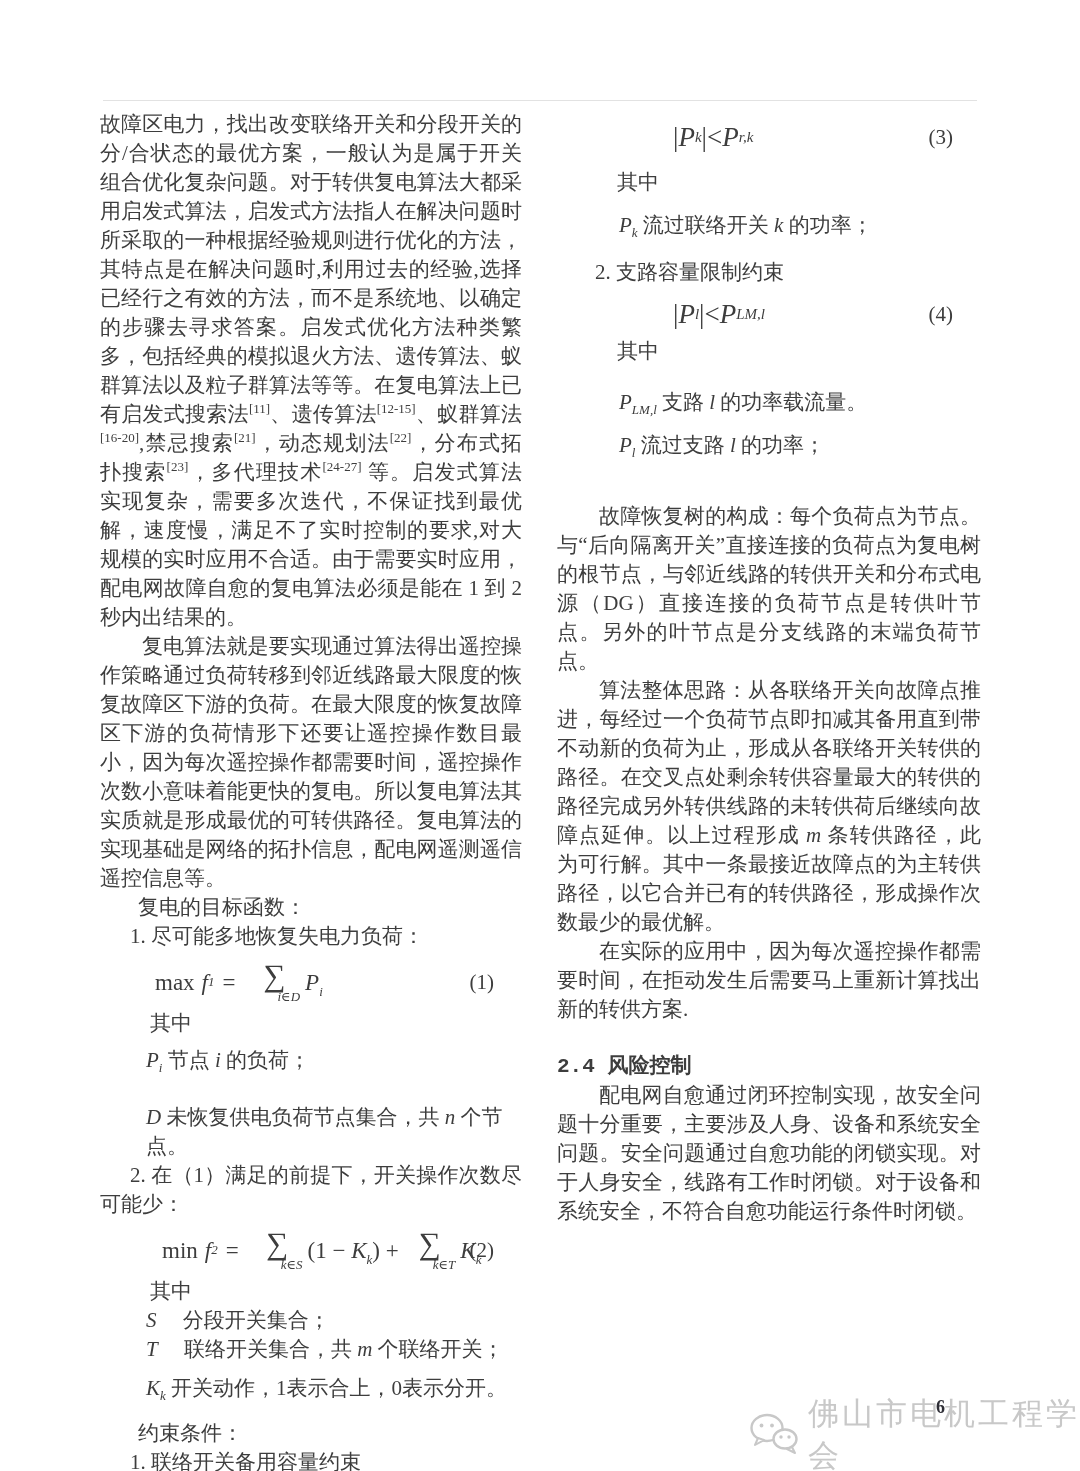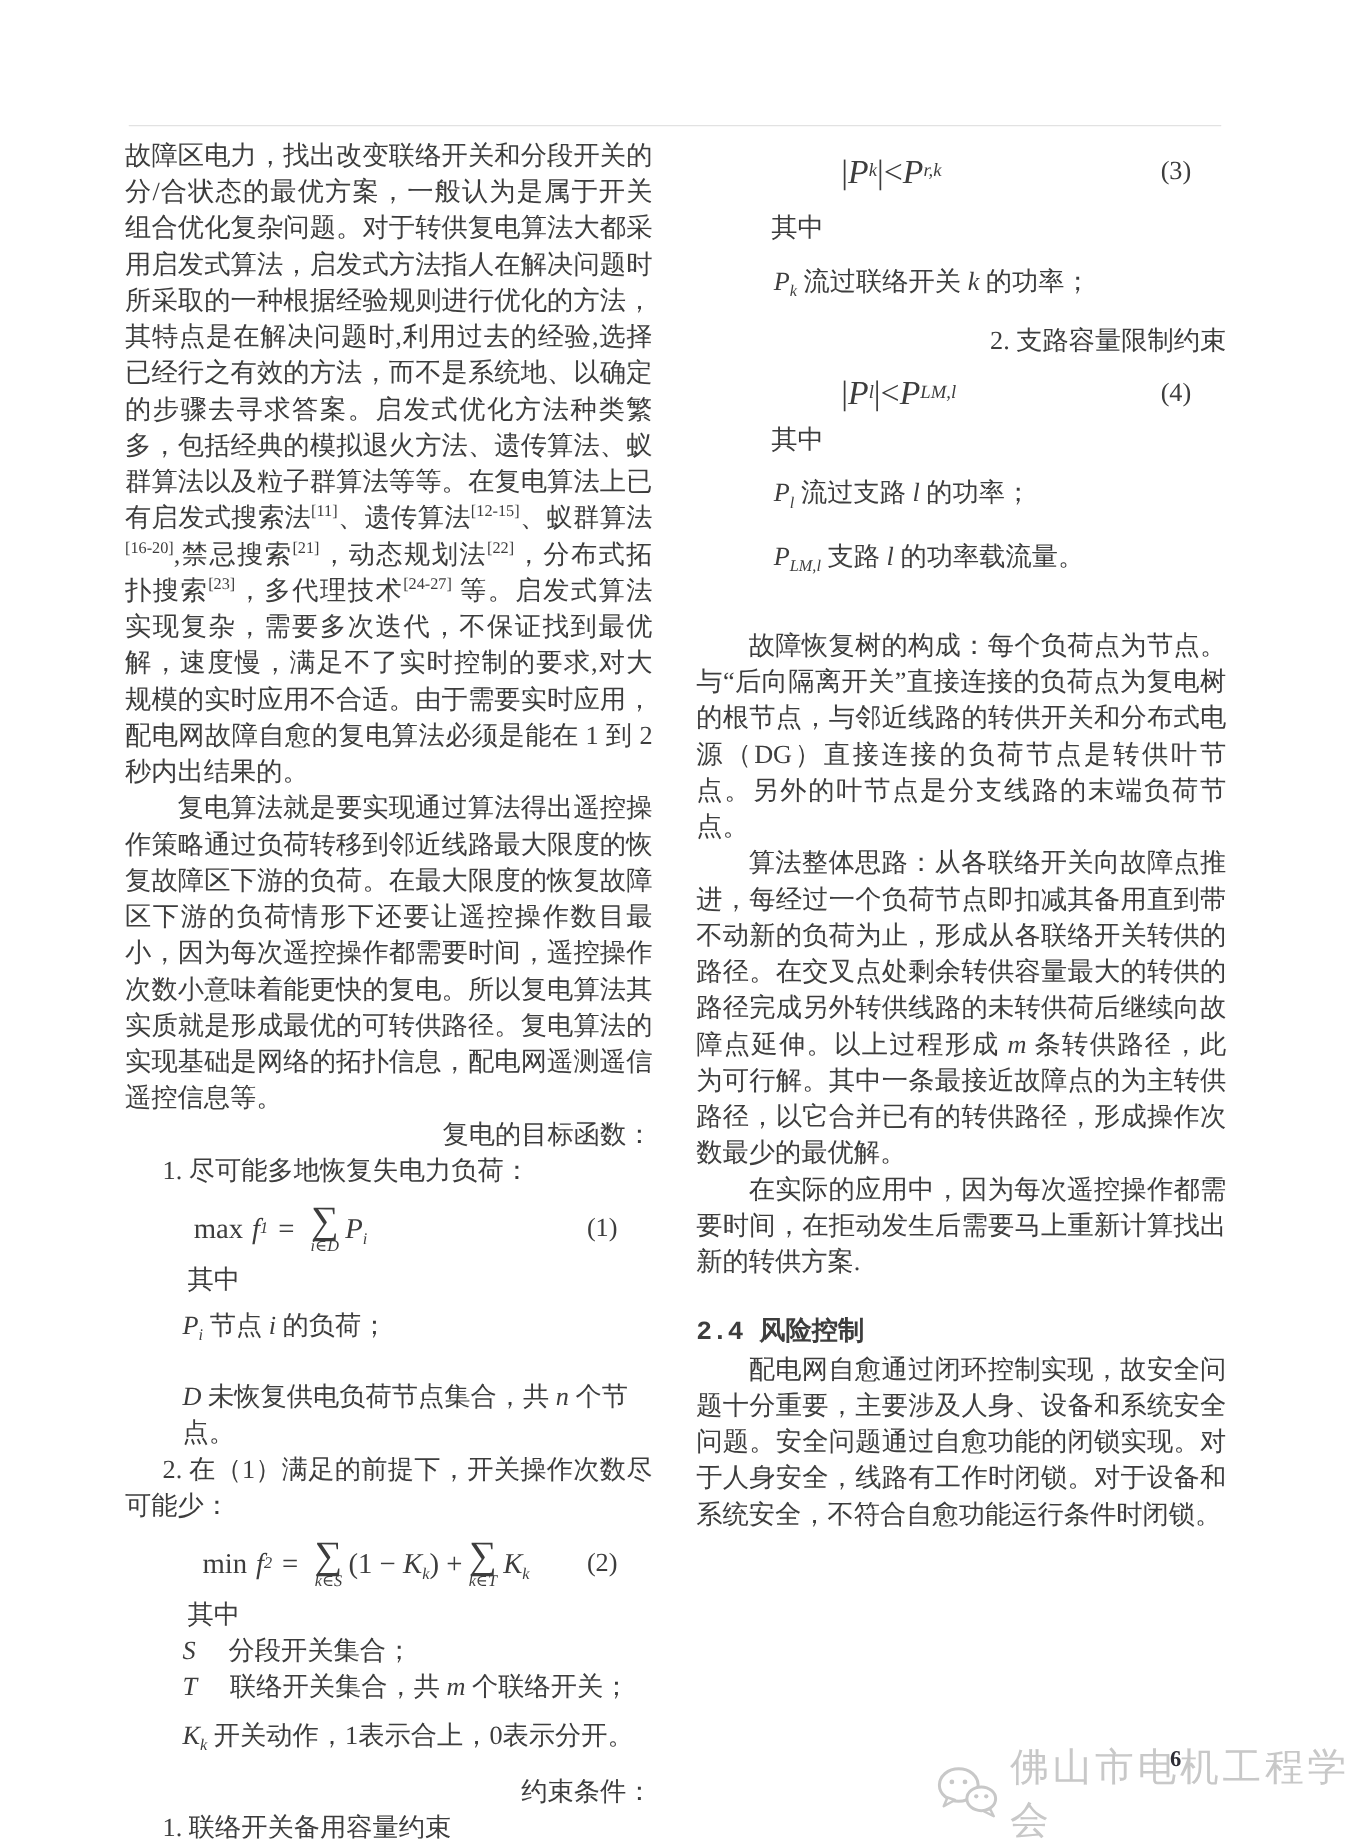--- a/index.html
+++ b/index.html
@@ -8,21 +8,21 @@
   .top-rule{position:absolute;left:103px;top:100px;width:874px;height:1px;background:#e2e2e2;}
   .col{position:absolute;top:110px;font-size:21px;line-height:29px;}
   .col-left{left:100px;width:422px;}
   .col-right{left:557px;width:424px;}
   p{margin:0;text-align:justify;text-justify:inter-ideograph;}
   p.noind{text-indent:0;}
   p.ind{text-indent:2em;}
   .line{text-align:left;}
   .item{padding-left:30px;}
   .item2{text-indent:30px;text-align:justify;}
-  .subhead{padding-left:38px;text-align:right;}
+  .subhead{padding-left:38px;}
   .where-l{padding-left:50px;}
   .where-r{padding-left:60px;}
   .def-l{padding-left:46px;}
   .def-r{padding-left:62px;}
   .mt8{margin-top:8px;}.mt10{margin-top:10px;}.mt12{margin-top:28px;}.mt14{margin-top:14px;}
   .mt16{margin-top:16px;}.mt18{margin-top:18px;}.mt22{margin-top:22px;}.mt28{margin-top:28px;}
   .mt42{margin-top:42px;}
   sup{font-size:13px;line-height:0;vertical-align:super;}
   sub{font-size:13px;line-height:0;vertical-align:sub;font-style:italic;}
   i{font-style:italic;}
@@ -32,21 +32,21 @@
   .formula.small{min-height:46px;}
   .f-body{display:inline-flex;align-items:center;font-size:23px;}
   .f-pad55{padding-left:55px;}
   .f-pad62{padding-left:62px;}
   .f-pad116{padding-left:116px;}
   .mop{margin-right:7px;}
   .mrel{margin:0 8px;}
   .mi{font-style:italic;}
   .sum{display:inline-flex;flex-direction:column;align-items:center;margin:0 5px;}
   .sum .sig{font-size:31px;line-height:28px;}
-  .sum .under{font-size:13px;font-style:italic;line-height:12px;margin-top:1px;}
+  .sum .under{font-size:13px;font-style:italic;line-height:12px;margin-top:1px;margin-left:29px;}
   .bigbody{font-size:27px;}
   .bigbody sub{font-size:15px;}
   .f-num{position:absolute;right:28px;top:50%;transform:translateY(-50%);font-size:21px;font-style:normal;}
   
   .footer{position:absolute;left:0;top:1385px;width:1080px;height:70px;}
   .watermark{position:absolute;left:748px;top:8px;display:flex;align-items:center;color:#c8c8c8;}
   .wm-text{font-size:31px;letter-spacing:3px;margin-left:8px;
            font-family:"Liberation Serif","DejaVu Serif",serif;}
   .page-num{position:absolute;left:936px;top:12px;font-size:18px;color:#2e2e36;font-weight:bold;z-index:2;}
 </style>
@@ -117,22 +117,22 @@
     </div>
     <p class="line where-r mt8">其中</p>
     <p class="line def-r mt14"><i>P</i><sub>k</sub> 流过联络开关 <i>k</i> 的功率；</p>
     <p class="line subhead mt18">2. 支路容量限制约束</p>
 
     <div class="formula small">
       <span class="f-body bigbody f-pad116">|<i>P</i><sub>l</sub>|&lt; <i>P</i><sub>LM,l</sub></span>
       <span class="f-num">(4)</span>
     </div>
     <p class="line where-r">其中</p>
+    <p class="line def-r mt22"><i>P</i><sub>LM,l</sub>  支路 <i>l</i> 的功率载流量。</p>
     <p class="line def-r mt14"><i>P</i><sub>l</sub> 流过支路 <i>l</i> 的功率；</p>
-    <p class="line def-r mt22"><i>P</i><sub>LM,l</sub>  支路 <i>l</i> 的功率载流量。</p>
 
     <p class="ind mt42">故障恢复树的构成：每个负荷点为节点。与“后向隔离开关”直接连接的负荷点为复电树的根节点，与邻近线路的转供开关和分布式电源（DG）直接连接的负荷节点是转供叶节点。另外的叶节点是分支线路的末端负荷节点。</p>
     <p class="ind">算法整体思路：从各联络开关向故障点推进，每经过一个负荷节点即扣减其备用直到带不动新的负荷为止，形成从各联络开关转供的路径。在交叉点处剩余转供容量最大的转供的路径完成另外转供线路的未转供荷后继续向故障点延伸。以上过程形成 <i>m</i> 条转供路径，此为可行解。其中一条最接近故障点的为主转供路径，以它合并已有的转供路径，形成操作次数最少的最优解。</p>
     <p class="ind">在实际的应用中，因为每次遥控操作都需要时间，在拒动发生后需要马上重新计算找出新的转供方案.</p>
     <p class="sec-head mt28">2.4 风险控制</p>
     <p class="ind">配电网自愈通过闭环控制实现，故安全问题十分重要，主要涉及人身、设备和系统安全问题。安全问题通过自愈功能的闭锁实现。对于人身安全，线路有工作时闭锁。对于设备和系统安全，不符合自愈功能运行条件时闭锁。</p>
   </div>
 
   <div class="footer">
     <span class="page-num">6</span>

